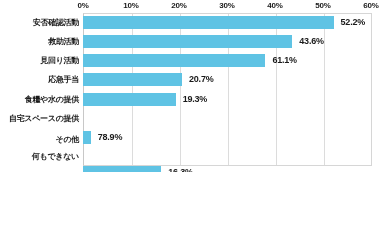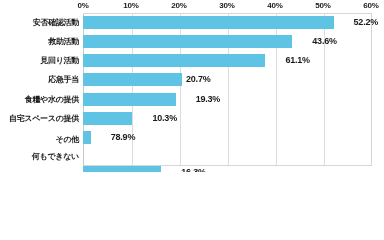--- a/index.html
+++ b/index.html
@@ -83,21 +83,21 @@
   .bar-value {
     position: absolute;
     top: 3px;
     height: 13px;
     line-height: 13px;
     font-size: 9px;
     font-weight: bold;
     color: #1a1a1a;
     white-space: nowrap;
     letter-spacing: -0.2px;
-    padding-left: 20px;
+    padding-left: 7px;
   }
 
   
   #category-labels {
     position: absolute;
     left: 0;
     top: 13px;
     width: 79px;
     height: 153px;
   }
@@ -150,30 +150,26 @@
       <div class="bar-row" style="top: 19.125px; height: 19.125px;">
         <div class="bar" style="width: 209.28px; background: rgb(95, 195, 228);"></div>
         <div class="bar-value" style="left: 209.28px;">43.6%</div>
       </div>
       <div class="bar-row" style="top: 38.25px; height: 19.125px;">
         <div class="bar" style="width: 182.4px; background: rgb(95, 195, 228);"></div>
         <div class="bar-value" style="left: 182.4px;">61.1%</div>
       </div>
       <div class="bar-row" style="top: 57.375px; height: 19.125px;">
         <div class="bar" style="width: 99.36px; background: rgb(95, 195, 228);"></div>
-        <div class="bar-value" style="left: 83px;">20.7%</div>
+        <div class="bar-value" style="left: 99px;">20.7%</div>
       </div>
       <div class="bar-row" style="top: 76.5px; height: 19.125px;">
         <div class="bar" style="width: 92.64px; background: rgb(95, 195, 228);"></div>
         <div class="bar-value" style="left: 92.64px;">19.3%</div>
       </div>
-      <div class="bar-row" style="top: 95.625px; height: 19.125px;">
-        <div class="bar" style="width: 49.44px; background: rgb(95, 195, 228);"></div>
-        <div class="bar-value" style="left: 49.44px;">10.3%</div>
-      </div>
       <div class="bar-row" style="top: 114.75px; height: 19.125px;">
         <div class="bar" style="width: 7.68px; background: rgb(95, 195, 228);"></div>
         <div class="bar-value" style="left: 7.68px;">78.9%</div>
       </div>
       <div class="bar-row" style="top: 133.875px; height: 19.125px; margin-top: 16px;">
         <div class="bar" style="width: 78.24px; background: rgb(95, 195, 228);"></div>
         <div class="bar-value" style="left: 78.24px;">16.3%</div>
       </div>
     </div>
 

